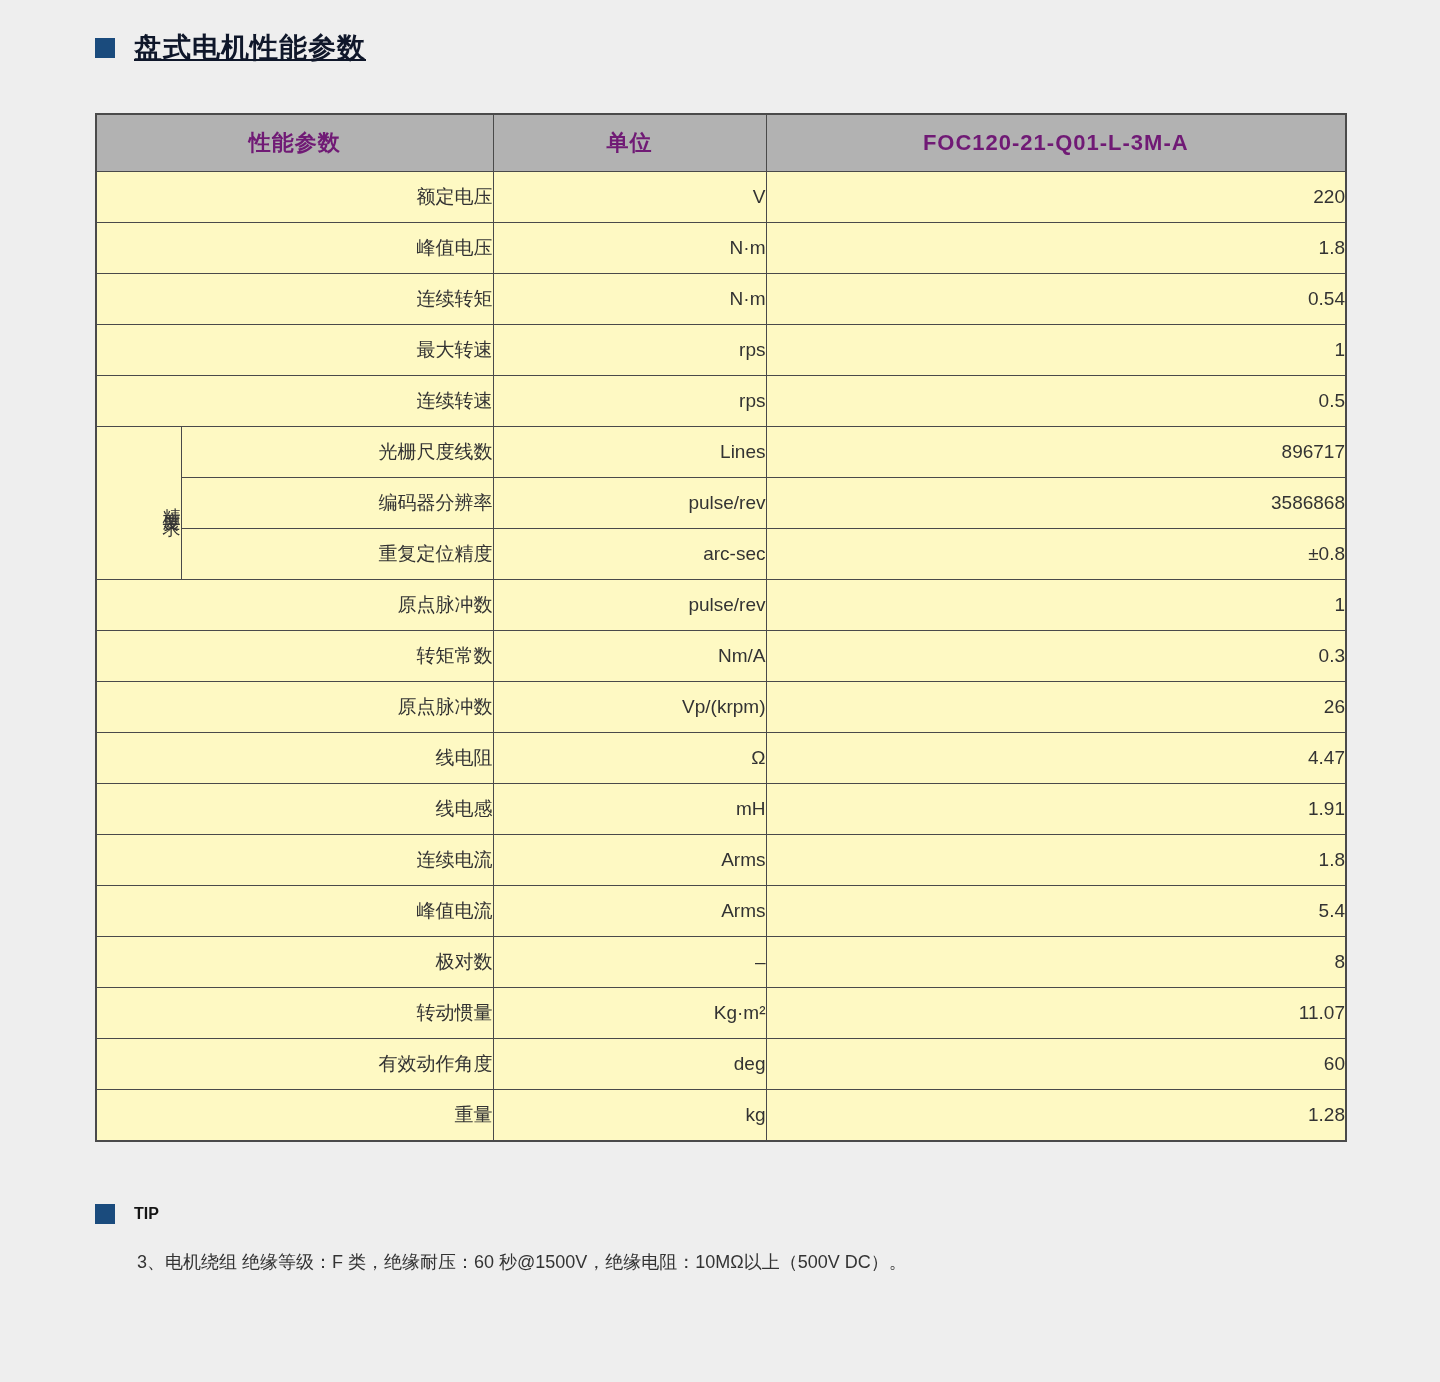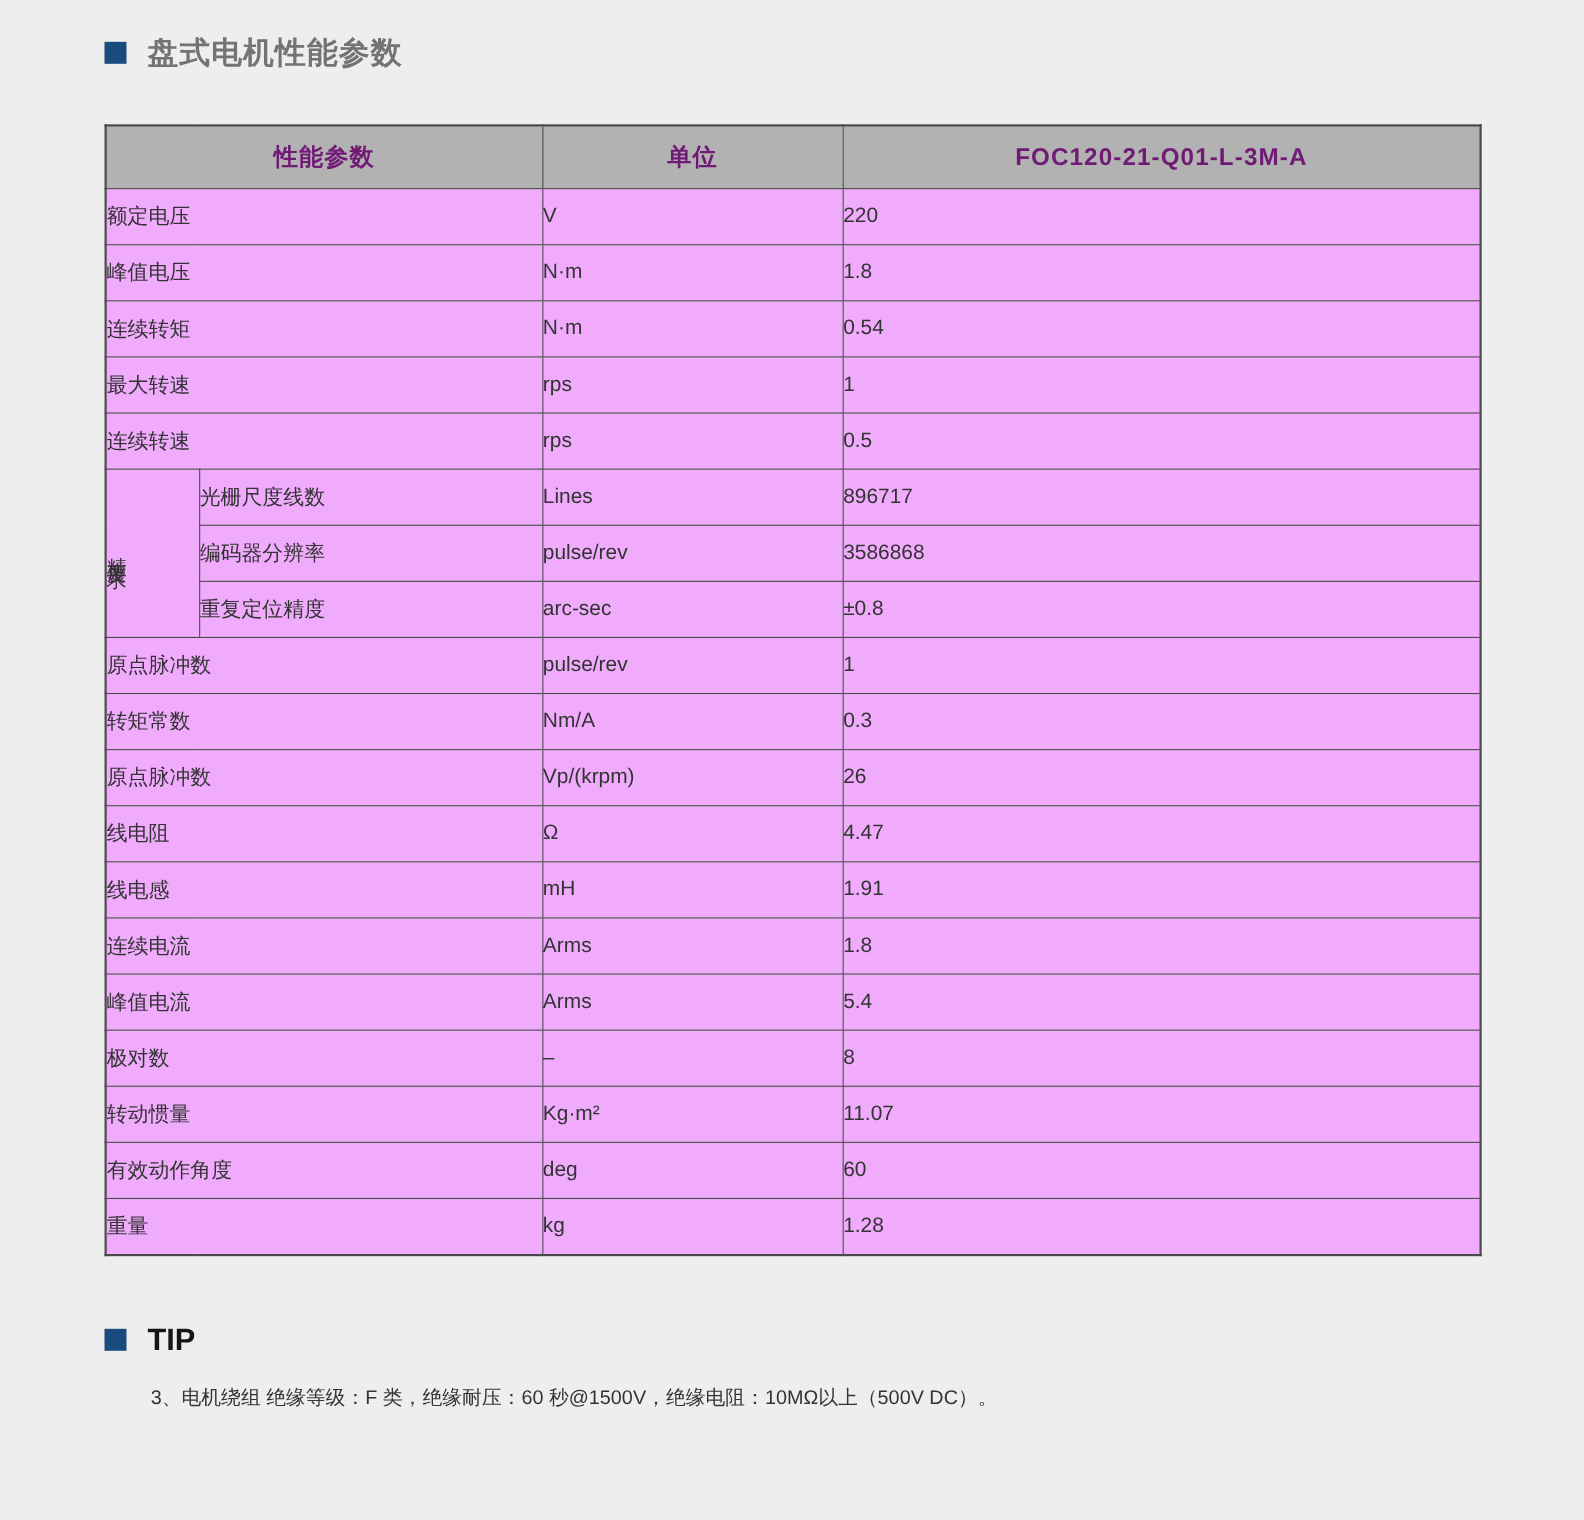--- a/index.html
+++ b/index.html
@@ -23,24 +23,25 @@
   .bullet-square {
     width: 20px;
     height: 20px;
     background: #1a4b7d;
     margin-right: 19px;
     flex: 0 0 auto;
   }
   .section-title {
     font-size: 28px;
     font-weight: bold;
-    color: #737373;
+    color: #0f172a;
     margin: 0;
     letter-spacing: 1px;
     line-height: 1;
+    text-decoration: underline;
   }
   table.spec {
     border-collapse: collapse;
     table-layout: fixed;
     width: 1250px;
     margin: 51px 0 0 95px;
     background: #ffffff;
     border: 2px solid #4a4a4a;
   }
   table.spec th {
@@ -48,23 +49,23 @@
     height: 54px;
     font-size: 22px;
     font-weight: bold;
     color: #701a75;
     border: 1px solid #4a4a4a;
     text-align: center;
     letter-spacing: 1px;
   }
   table.spec td {
     height: 50px;
-    background: #f0abfc;
+    background: #fef9c3;
     border: 1px solid #4a4a4a;
-    text-align: left;
+    text-align: right;
     vertical-align: middle;
     font-size: 19px;
     color: #333333;
     padding: 0;
   }
   td.group-cell {
     vertical-align: middle;
   }
   .vtext {
     writing-mode: vertical-rl;
@@ -75,21 +76,21 @@
     color: #333333;
     line-height: 1;
   }
   .tip-head {
     display: flex;
     align-items: center;
     margin-left: 95px;
     margin-top: 62px;
   }
   .tip-title {
-    font-size: 28px;
+    font-size: 16px;
     font-weight: bold;
     color: #151515;
     margin: 0;
     line-height: 1;
   }
   .tips {
     margin: 28px 0 0 137px;
   }
   .tip-item {
     font-size: 18px;

